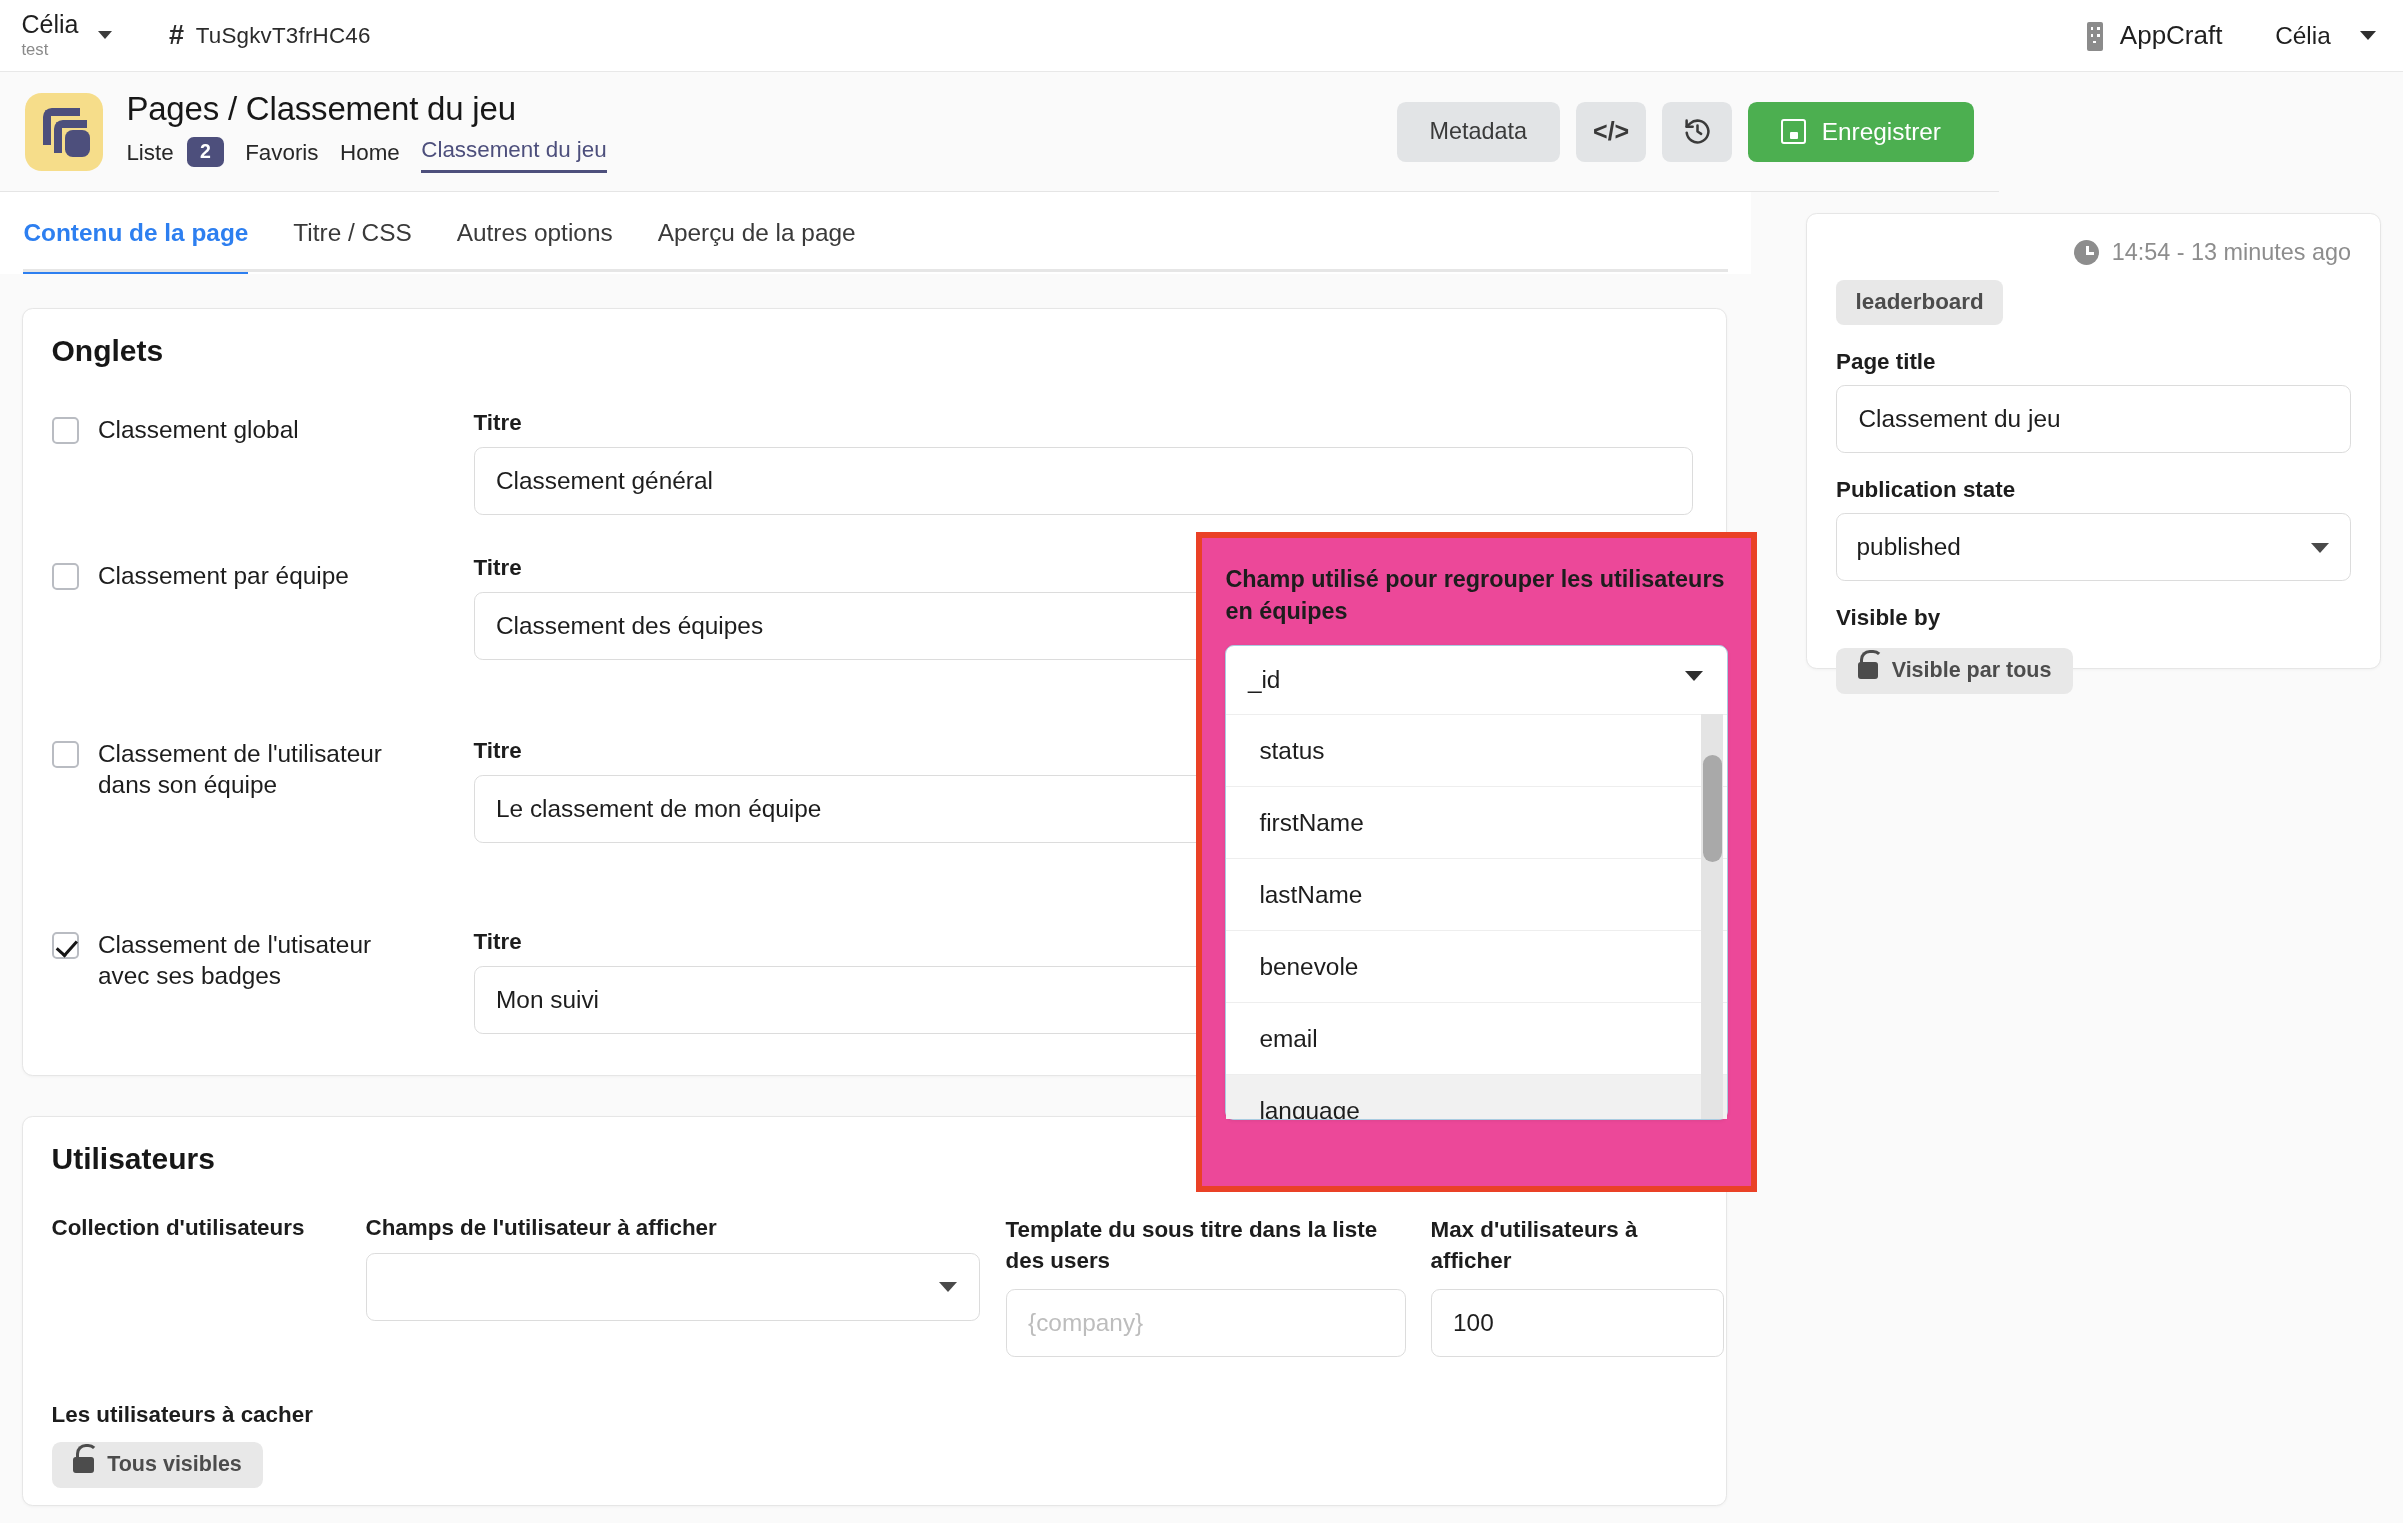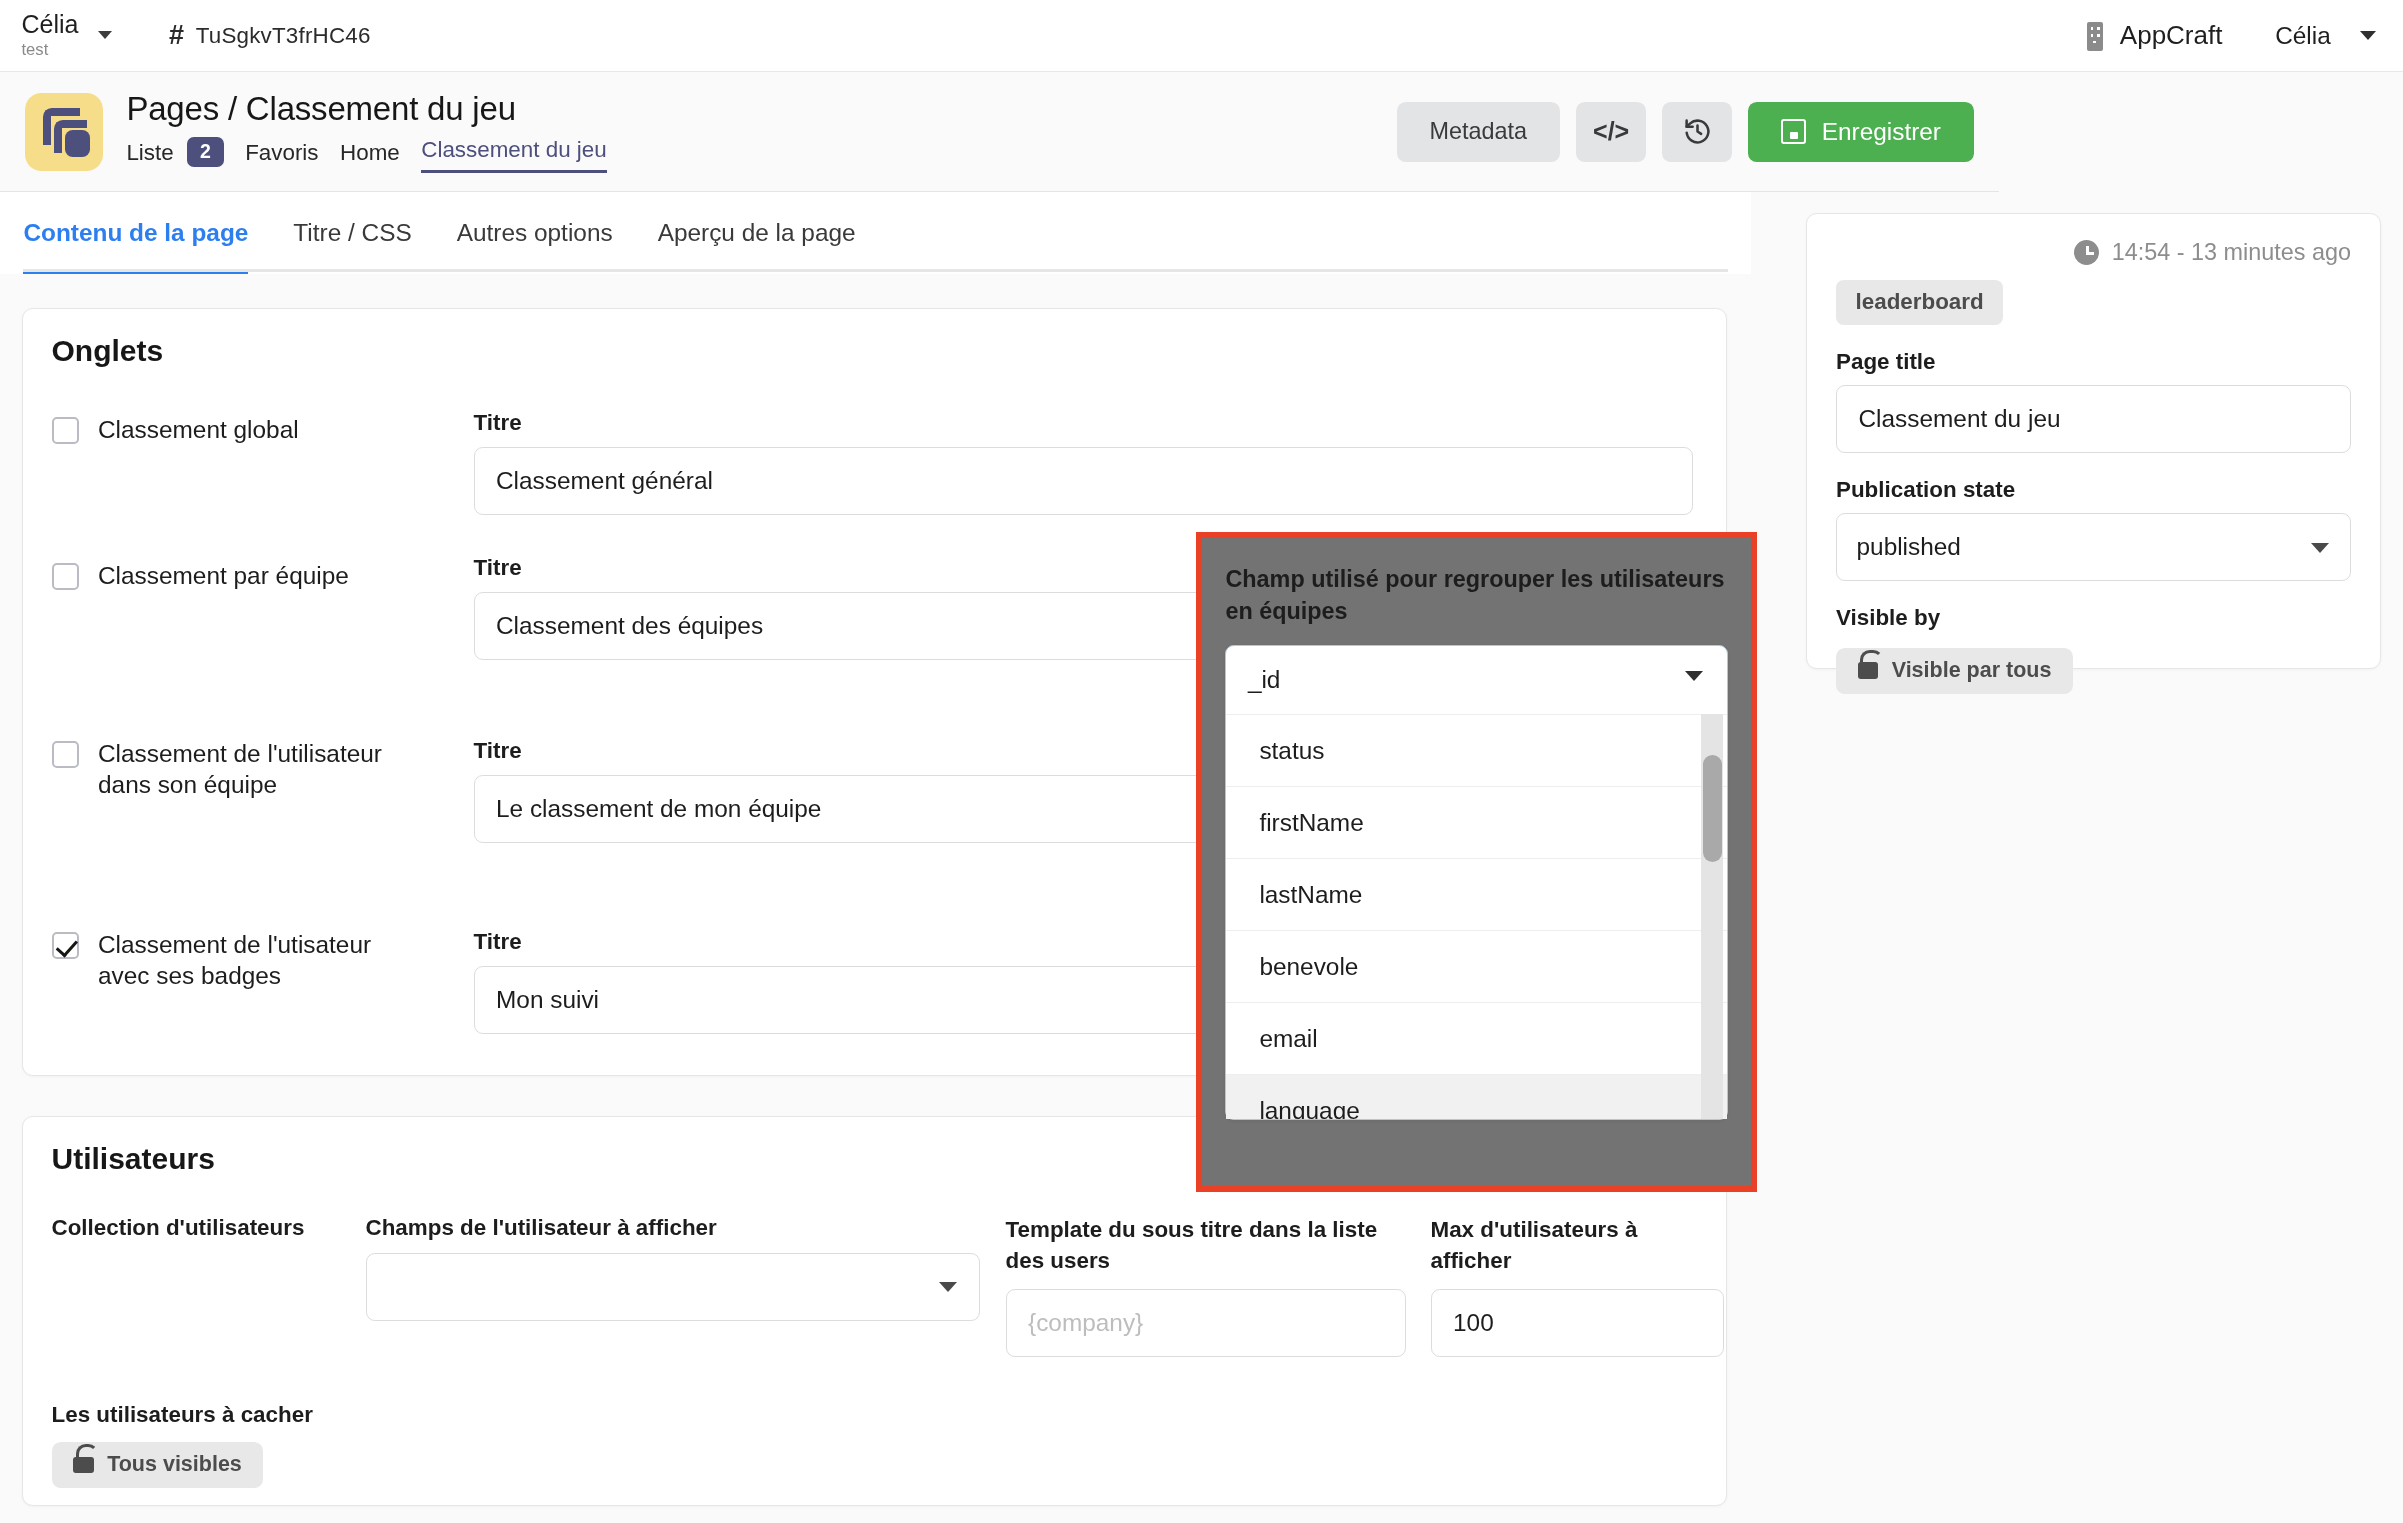--- a/index.html
+++ b/index.html
@@ -137,21 +137,21 @@
   }
   .lock-glyph { width:20.5px;height:16.6px; background:#4c4c4c; border-radius:2.9px; position:relative; }
   .lock-glyph:before {
     content:""; position:absolute; left:2.9px; top:-12.7px; width:16.6px; height:14.6px;
     border:3.9px solid #4c4c4c; border-bottom:none; border-radius:9.8px 9.8px 0 0; border-right-color:transparent;
   }
 
   
   #red-box {
     position:absolute; left:1196px; top:532px; width:561px; height:660px;
-    border:6.8px solid #ea4126; background:#737373; z-index:40;
+    border:6.8px solid #ea4126; background:#ec4899; z-index:40;
   }
   .dd-label { font-size:23.4px; font-weight:700; color:#1d1d1d; line-height:1.38; }
   .dd-control {
     border:1px solid #a9cbe0; border-radius:8.8px; background:#fff; position:relative;
     box-shadow:0 1px 3.9px rgba(0,0,0,0.07);
   }
   .dd-value { height:68px; display:flex; align-items:center; padding:0 21.5px; font-size:24.4px; color:#1d1d1d; }
   .dd-value .caret {
     position:absolute; right:23.4px; top:25px; width:0;height:0;
     border-left:9.8px solid transparent;border-right:9.8px solid transparent;border-top:10.7px solid #2f2f2f;

